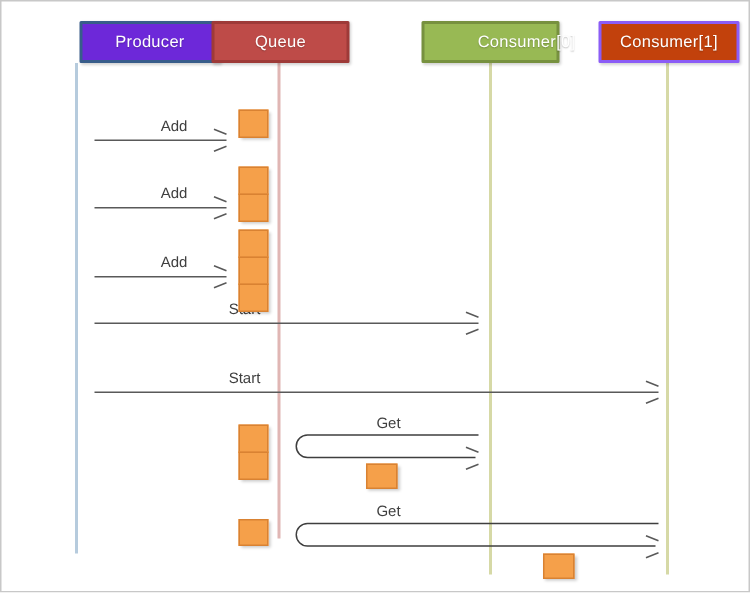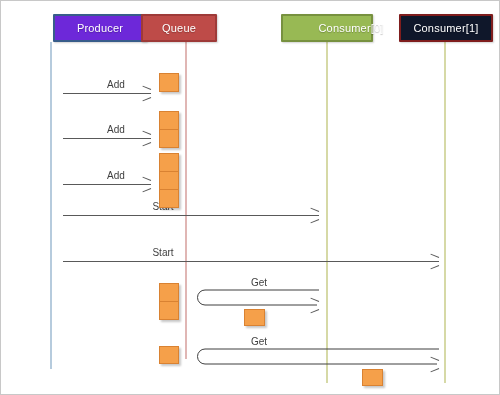--- a/index.html
+++ b/index.html
@@ -101,29 +101,29 @@
 
   <div class="lifeline" style="left:49px; top:41px; height:327px; background:#b6cbdd;"></div>
   <div class="lifeline" style="left:184px; top:41px; height:317px; background:#e0b6b4;"></div>
   <div class="lifeline" style="left:325px; top:41px; height:341px; background:#d6d9a6;"></div>
   <div class="lifeline" style="left:443px; top:41px; height:341px; background:#d6d9a6;"></div>
 
   <div class="actor-box" style="left:8px; top:13px; width:94px; height:28px; background:#6d28d9; border:2px solid #385d8a;margin-left:44px;">
     <span>Producer</span>
   </div>
 
-  <div class="actor-box" style="left:140px; top:13px; width:76px; height:28px; background:#be4b48; border:2px solid #9e3a38;">
+  <div class="actor-box" style="left:140px; top:13px; width:92px; height:28px; background:#be4b48; border:2px solid #9e3a38;">
     <span>Queue</span>
   </div>
 
   <div class="actor-box" style="left:280px; top:13px; width:92px; height:28px; background:#98b954; border:2px solid #77913f;padding-left:48px;">
     <span>Consumer[0]</span>
   </div>
 
-  <div class="actor-box" style="left:398px; top:13px; width:94px; height:28px; background:#0f172a; border:2px solid #7f1d1d;">
+  <div class="actor-box" style="left:398px; top:13px; width:94px; height:28px; background:#c2410c; border:2px solid #8b5cf6;">
     <span>Consumer[1]</span>
   </div>
 
   <div class="msg-line" style="left:62px; top:92px; width:88px;"></div>
   <div class="arrowhead" style="left:141px; top:88px;"></div>
   <div class="msg-label" style="left:115px; top:78px;">Add</div>
 
   <div class="msg-line" style="left:62px; top:137px; width:88px;"></div>
   <div class="arrowhead" style="left:141px; top:133px;"></div>
   <div class="msg-label" style="left:115px; top:123px;">Add</div>

